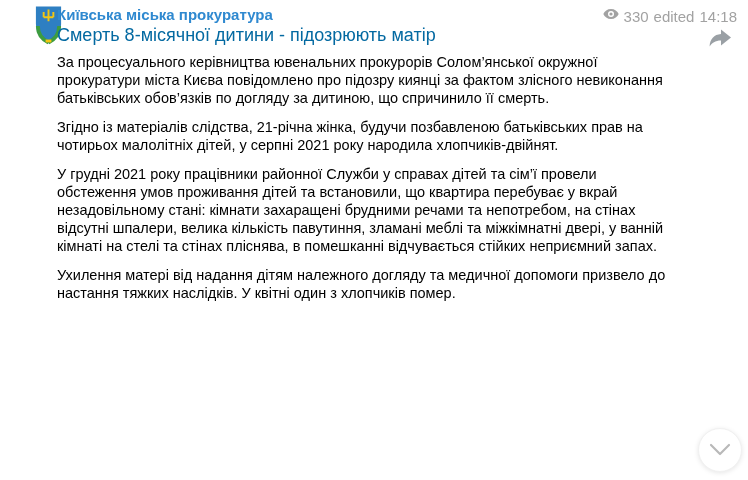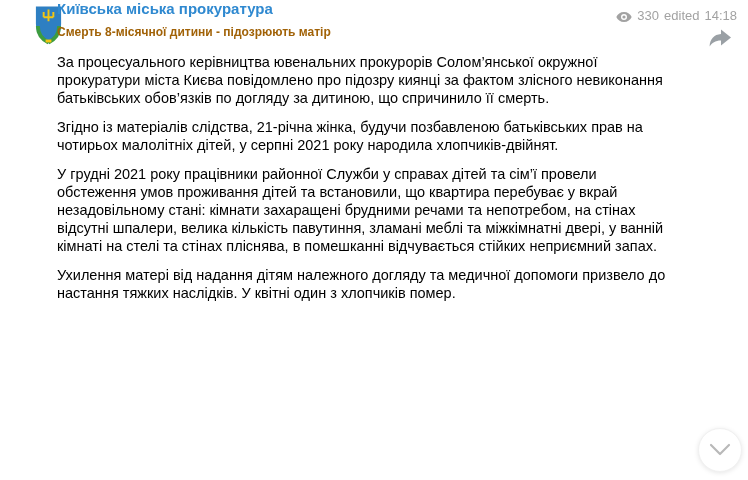--- a/index.html
+++ b/index.html
@@ -7,32 +7,32 @@
     width:748px;height:480px;position:relative;overflow:hidden;
     background:#ffffff;
     font-family:"Liberation Sans","DejaVu Sans",sans-serif;
     color:#000;
   }
   
   .avatar{position:absolute;left:33px;top:4px;width:31px;height:42px;cursor:pointer;}
   .avatar svg{width:100%;height:100%;display:block;}
   
   .channel-name{
-    position:absolute;left:57px;top:0;
+    position:absolute;left:57px;top:6px;
     font-size:15px;font-weight:600;color:#2f89d0;cursor:pointer;white-space:nowrap;
   }
   .post-title{
     position:absolute;left:57px;top:25px;
-    font-size:12px;font-weight:700;color:#a16207;white-space:nowrap;
+    font-size:18px;font-weight:400;color:#0369a1;white-space:nowrap;
   }
   
   .meta{
     position:absolute;right:11px;top:8px;
-    display:flex;align-items:flex-end;gap:5px;
-    font-size:13px;color:#a2a2a2;white-space:nowrap;
+    display:flex;align-items:flex-start;gap:5px;
+    font-size:15px;color:#a2a2a2;white-space:nowrap;
   }
   .meta .eye{width:16px;height:12px;display:block;}
   
   .share-btn{
     position:absolute;right:16px;top:28px;width:24px;height:20px;cursor:pointer;
   }
   .share-btn svg{width:100%;height:100%;display:block;}
   
   .post-body{
     position:absolute;left:57px;top:53px;width:636px;

